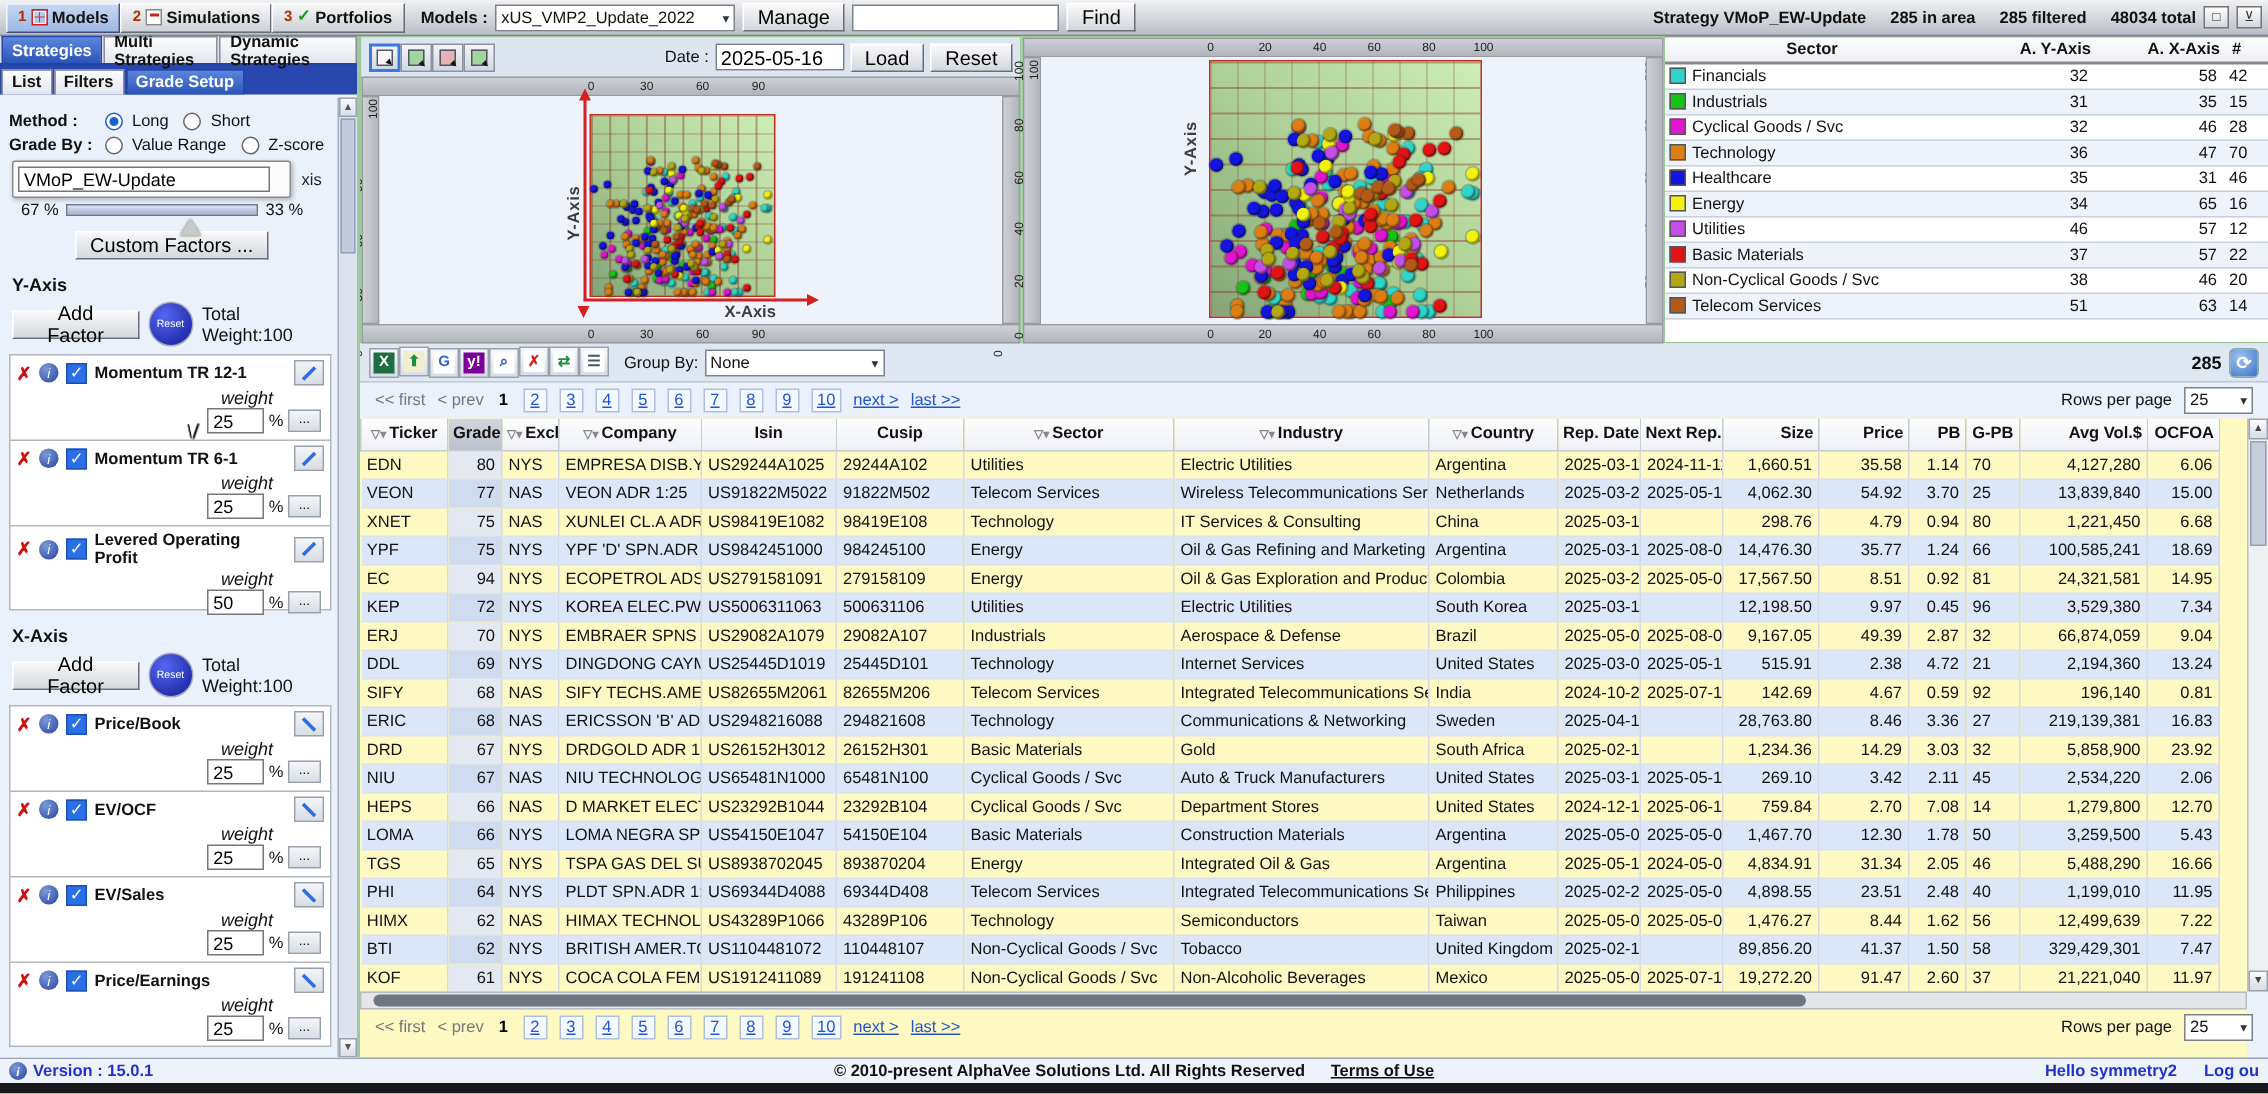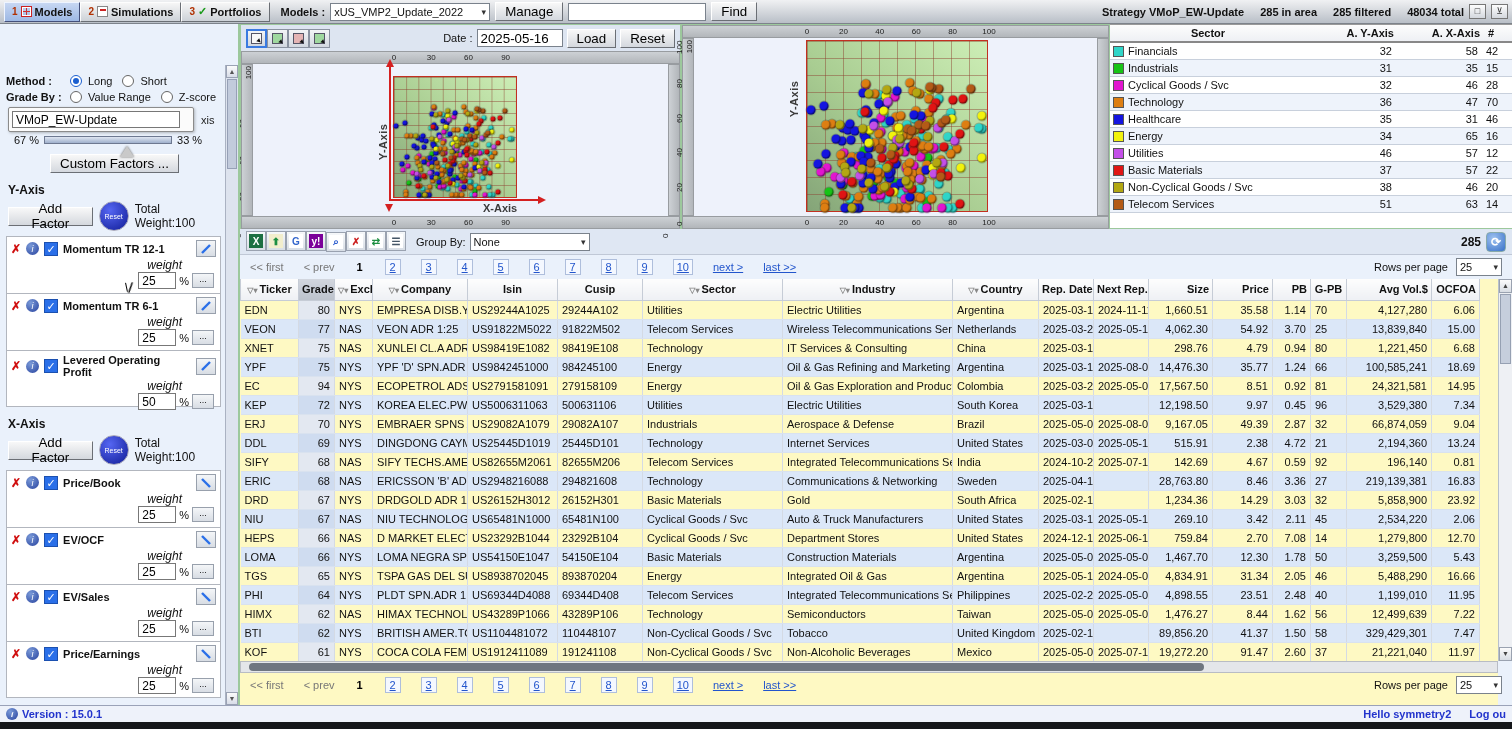--- a/index.html
+++ b/index.html
@@ -103,21 +103,21 @@
 .sec-row .sw{width:11px;height:11px;border:1px solid #555;display:inline-block;margin:0 4px 0 3px;vertical-align:-2px}
 .sec-num{text-align:right;padding-right:6px}
 .sec-cnt{overflow:hidden;padding-left:2px}
 
 .bottom{position:absolute;left:240px;top:228px;right:0;bottom:24px;background:#eaf1fb;border-top:1px solid #9cc89c}
 .g-toolbar{position:absolute;left:0;top:0;right:0;height:26px;display:flex;align-items:center;gap:4px;padding:0 6px;background:#dfe7f3;border-bottom:1px solid #c0c8d6}
 .gicon{width:20px;height:20px;border:1px solid #9aa2b0;background:linear-gradient(#f6f8fa,#d8dee6);display:inline-flex;align-items:center;justify-content:center;font-size:11px;font-weight:bold}
 .gicon span{display:inline-flex;align-items:center;justify-content:center;width:14px;height:14px;font-size:10px}
 .gcount{margin-left:auto;font-weight:bold;font-size:12px;display:flex;align-items:center;gap:5px}
 .refr{width:20px;height:20px;border-radius:4px;border:1px solid #8aa;background:radial-gradient(circle at 35% 30%,#9ec2f0,#3a72c8);color:#fff;text-align:center;line-height:19px}
-.pager{position:absolute;left:0;right:0;height:24px;display:flex;align-items:center;gap:20px;padding:0 10px;color:#777}
+.pager{position:absolute;left:0;right:0;height:24px;display:flex;align-items:center;gap:8px;padding:0 10px;color:#777}
 .pager .cur{color:#000;font-weight:bold;margin:0 2px}
 .pager a{color:#2255cc;text-decoration:underline;cursor:pointer}
 .pgbox{display:inline-flex;align-items:center;justify-content:center;min-width:16px;height:16px;border:1px solid #aebedc;background:#f4f8ff;padding:0 3px}
 .rpp{margin-left:auto;display:flex;align-items:center;gap:8px;color:#111}
 .gridwrap{position:absolute;left:0;top:50px;right:14px;height:458px;background:#fef9c3;overflow:hidden}
 table.grid{border-collapse:collapse;table-layout:fixed;width:1239px}
 .grid th{height:21px;font-weight:bold;border:1px solid #c6ccd6;border-top:none;background:linear-gradient(#fdfdfd,#eef0f4);padding:0 3px;white-space:nowrap;overflow:hidden;position:relative}
 .grid th.sorted{background:linear-gradient(#d2d6de,#bcc2cc)}
 .grid td{height:19px;border-right:1px solid #d4dae4;border-bottom:1px solid #d9e2ef;padding:0 4px;white-space:nowrap;overflow:hidden}
 .grid tr:nth-child(even) td{background:#dbe7f8}
@@ -174,20 +174,30 @@
     <span>Strategy VMoP_EW-Update</span>
     <span>285 in area</span>
     <span>285 filtered</span>
     <span>48034 total</span>
   </span>
   <span class="winbtn">□</span>
   <span class="winbtn">⊻</span>
 </div>
 
 <div class="sidebar">
+  <div class="s-tabs1">
+    <span class="s-tab sel">Strategies</span>
+    <span class="s-tab">Multi Strategies</span>
+    <span class="s-tab">Dynamic Strategies</span>
+  </div>
+  <div class="s-tabs2">
+    <span class="s-tab">List</span>
+    <span class="s-tab">Filters</span>
+    <span class="s-tab sel">Grade Setup</span>
+  </div>
 
   <div class="s-content">
     <div class="frow">
       <span class="flabel">Method :</span>
       <span class="radio sel"></span>
       <span class="rlabel">Long</span>
       <span class="radio"></span>
       <span class="rlabel">Short</span>
     </div>
     <div class="frow">
@@ -1626,19 +1636,23 @@
         </span>
       </span>
     </div>
 </div>
 
 <div class="footer">
   <span class="f-ver">
     <span class="f-ico">i</span>
     <span>Version : 15.0.1</span>
   </span>
+  <span class="f-center">
+    <span>© 2010-present AlphaVee Solutions Ltd. All Rights Reserved</span>
+    <a>Terms of Use</a>
+  </span>
   <span class="f-right">
     <span>Hello symmetry2</span>
     <a style="color:#2233cc;text-decoration:none">Log ou</a>
   </span>
 </div>
 <div class="blackbar"></div>
 <div class="cursor"></div>
 
 </body></html>

